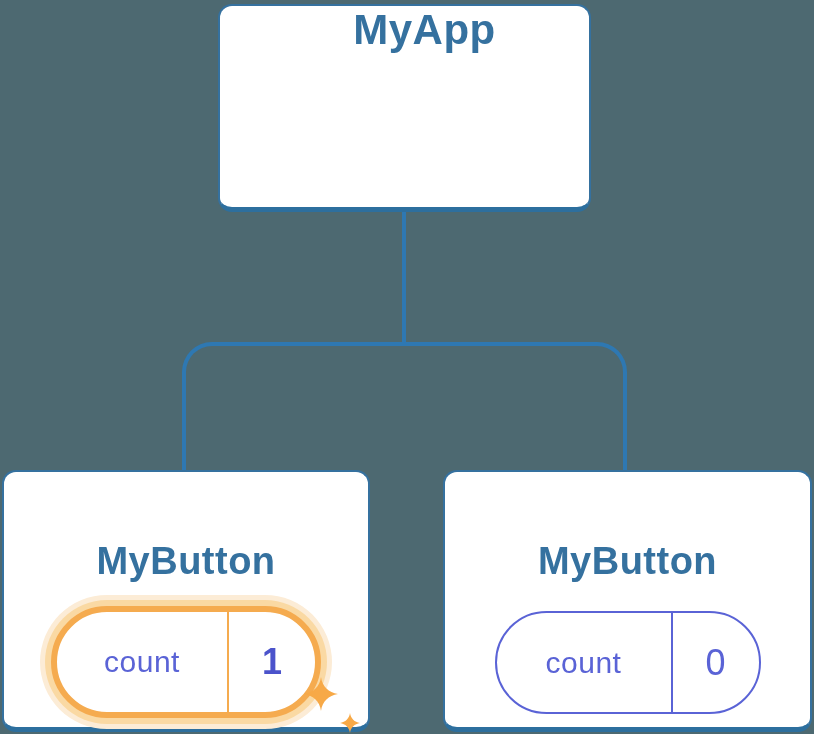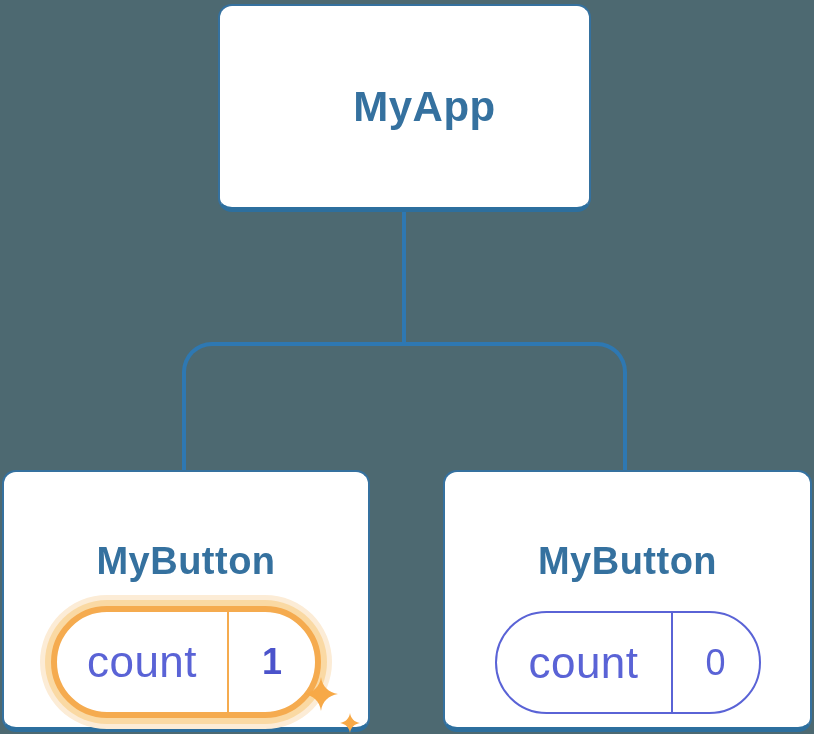--- a/index.html
+++ b/index.html
@@ -37,41 +37,41 @@
   }
 
   
   .card{
     position:absolute;background:var(--card-bg);
     border:2px solid var(--card-border);
     border-bottom:5px solid var(--card-border-bottom);
     border-radius:14px;box-sizing:border-box;
   }
   .root-card{left:218px;top:4px;width:373px;height:208px;
-    display:flex;align-items:center;justify-content:center;padding-left:40px;}
+    display:flex;justify-content:center;padding-left:40px;}
   .child-card{top:470px;height:262px;display:flex;flex-direction:column;align-items:center;}
   .child-card.left{left:2px;width:368px;}
   .child-card.right{left:443px;width:369px;}
 
   .card-title{
     color:var(--title-text);font-weight:600;letter-spacing:.5px;
     text-align:center;
   }
   .root-card .card-title{font-size:42px;}
   .child-card .card-title{font-size:38px;line-height:48px;margin-top:65px;}
 
   
   .pill{
     background:var(--card-bg);
     border-radius:999px;box-sizing:border-box;
     display:flex;align-items:stretch;
   }
   .pill .state-key{
     flex:1;display:flex;align-items:center;justify-content:center;
-    color:var(--state-text);font-size:44px;letter-spacing:.5px;
+    color:var(--state-text);font-size:30px;letter-spacing:.5px;
   }
   .pill .state-value{
     width:86px;display:flex;align-items:center;justify-content:center;
     color:var(--state-text);font-size:36px;
   }
   .pill-divider{width:2px;}
 
   .pill.highlighted{
     width:270px;height:112px;margin-top:21px;
     border:6px solid var(--highlight-ring);

